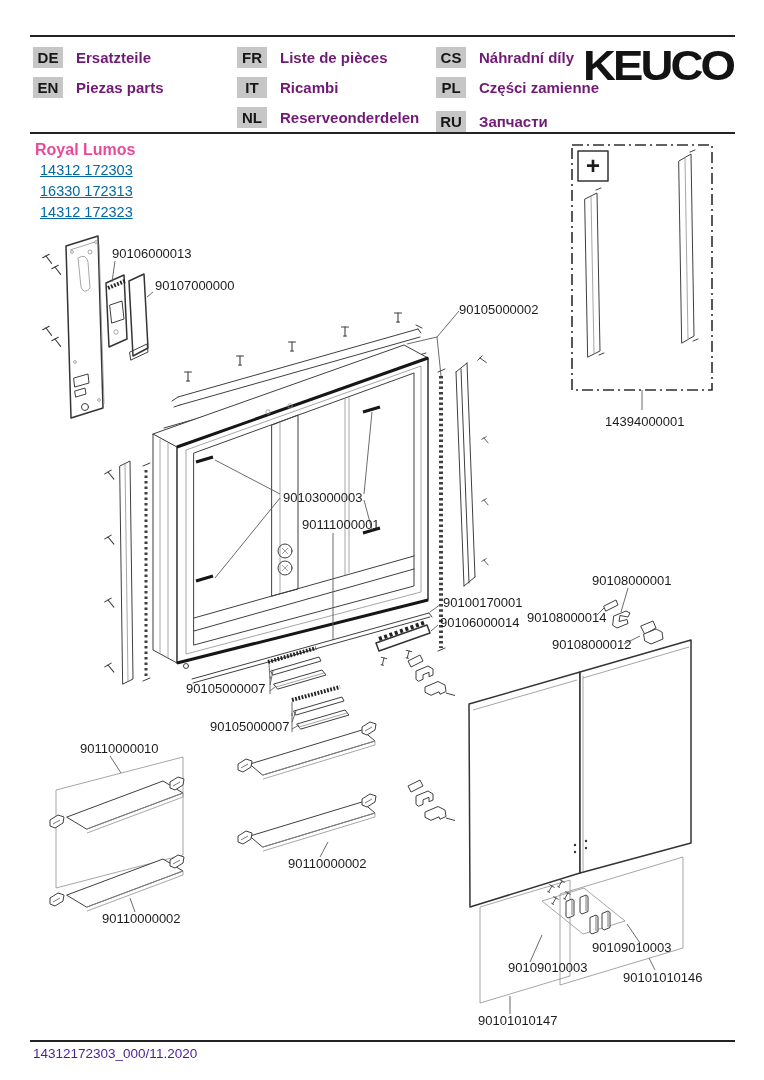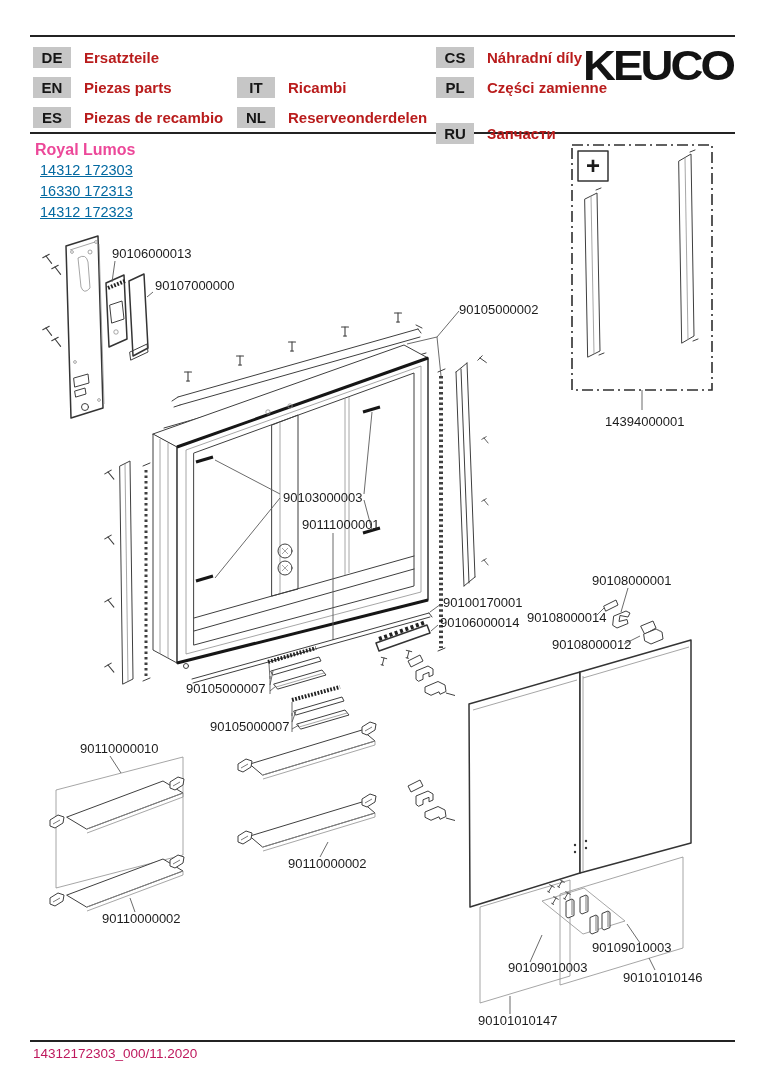--- a/index.html
+++ b/index.html
@@ -1,29 +1,29 @@
 <!DOCTYPE html>
 <html><head>
 <meta charset="utf-8">
 <style>
   html,body{margin:0;padding:0;background:#fff;}
   .page{position:relative;width:764px;height:1080px;background:#fff;overflow:hidden;
         font-family:"Liberation Sans",sans-serif;color:#111;}
   .rule{position:absolute;background:#232323;height:2px;}
   .lang{position:absolute;display:flex;align-items:center;gap:13px;height:22px;}
   .badge{display:inline-flex;align-items:center;justify-content:center;
-         width:38px;height:21px;background:#c6c6c6;color:#161616;
+         width:30px;height:21px;background:#c6c6c6;color:#161616;
          font-weight:bold;font-size:15px;}
-  .ltext{font-weight:bold;font-size:15px;color:#b91c1c;white-space:nowrap;}
+  .ltext{font-weight:bold;font-size:15px;color:#701a75;white-space:nowrap;}
   .brand{position:absolute;left:583px;top:40px;font-size:47px;font-weight:bold;
          letter-spacing:-3px;color:#131313;transform:scaleY(.90) scaleX(.97);
          transform-origin:left top;}
   .title{position:absolute;left:35px;top:141px;font-size:16px;font-weight:bold;color:#ec4899;}
   .variant{position:absolute;left:40px;font-size:14.5px;color:#0369a1;text-decoration:underline;}
-  .footer-text{position:absolute;left:33px;top:1046px;font-size:13.5px;color:#be185d;}
+  .footer-text{position:absolute;left:33px;top:1046px;font-size:13.5px;color:#4c1d95;}
   svg text{font-family:"Liberation Sans",sans-serif;font-size:13px;fill:#1c1c1c;}
   .ln{fill:none;stroke:#3f3f3f;stroke-width:1;stroke-linejoin:round;stroke-linecap:round;}
   .ln2{fill:none;stroke:#343434;stroke-width:1.5;stroke-linejoin:round;stroke-linecap:round;}
   .wf{fill:#ffffff;}
   .bold{stroke:#161616;stroke-width:3;fill:none;}
   .thin{stroke:#8f8f8f;stroke-width:.8;fill:none;}
   .ldr{stroke:#5a5a5a;stroke-width:.9;fill:none;}
   .dash{stroke:#3f3f3f;stroke-width:3;stroke-dasharray:2.5 3;fill:none;}
   .dash4{stroke:#3f3f3f;stroke-width:4;stroke-dasharray:2.5 2.8;fill:none;}
   .teeth{stroke:#222;stroke-width:4;stroke-dasharray:3 2.6;fill:none;}
@@ -40,41 +40,41 @@
   <div class="rule" style="left:30px;top:1040px;width:705px;height:1.5px;"></div>
 
   <div class="lang" style="left:33px;top:46px">
     <span class="badge">DE</span>
     <span class="ltext">Ersatzteile</span>
   </div>
   <div class="lang" style="left:33px;top:76px">
     <span class="badge">EN</span>
     <span class="ltext">Piezas parts</span>
   </div>
-  <div class="lang" style="left:33px;top:106px">
-    <span class="badge">ES</span>
-    <span class="ltext">Piezas de recambio</span>
+  <div class="lang" style="left:237px;top:46px">
+    <span class="badge">FR</span>
+    <span class="ltext">Liste de pièces</span>
   </div>
   <div class="lang" style="left:237px;top:76px">
     <span class="badge">IT</span>
     <span class="ltext">Ricambi</span>
   </div>
   <div class="lang" style="left:237px;top:106px">
     <span class="badge">NL</span>
     <span class="ltext">Reserveonderdelen</span>
   </div>
   <div class="lang" style="left:436px;top:46px">
     <span class="badge">CS</span>
     <span class="ltext">Náhradní díly</span>
   </div>
   <div class="lang" style="left:436px;top:76px">
     <span class="badge">PL</span>
     <span class="ltext">Części zamienne</span>
   </div>
-  <div class="lang" style="left:436px;top:122px">
+  <div class="lang" style="left:436px;top:110px">
     <span class="badge">RU</span>
     <span class="ltext">Запчасти</span>
   </div>
 
   <div class="brand">KEUCO</div>
 
   <div class="title">Royal Lumos</div>
   <div class="variant" style="top:162px">14312 172303</div>
   <div class="variant" style="top:183px">16330 172313</div>
   <div class="variant" style="top:204px">14312 172323</div>

